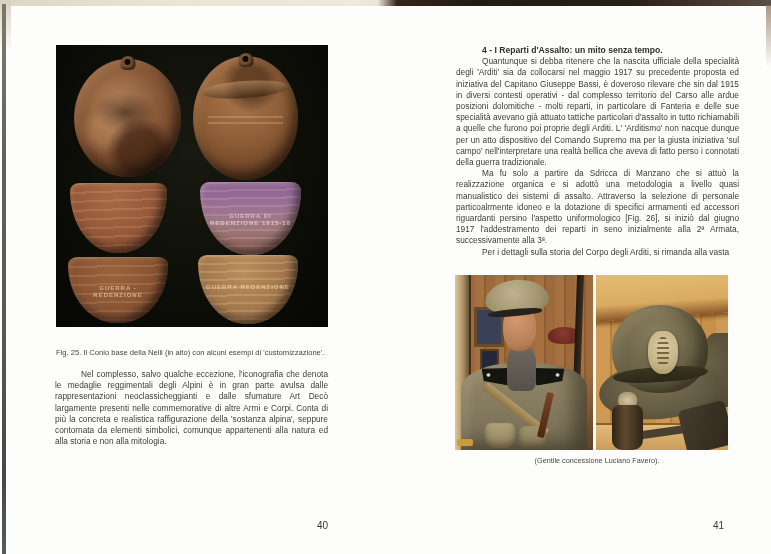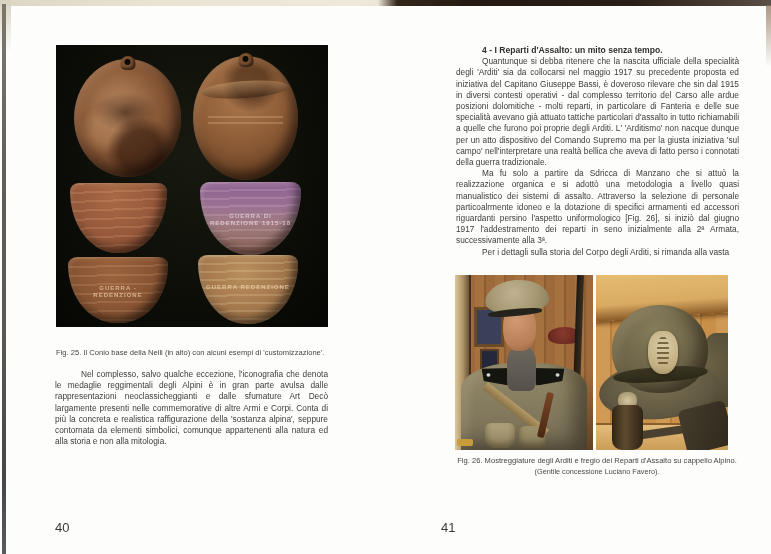--- a/index.html
+++ b/index.html
@@ -36,21 +36,21 @@
     color:#3c3c3c;
   }
   .body-text p{margin:0;text-indent:26px;}
   .left-col-text{position:absolute;left:55px;top:369px;width:273px;}
   .right-col{position:absolute;left:456px;top:45px;width:283px;}
   .heading{font-size:8.6px;font-weight:bold;margin:0 0 17px 0;color:#2f2f2f;text-align:left;text-indent:0;}
   .caption{font-size:7.6px;color:#454545;}
   .fig25-caption{position:absolute;left:56px;top:336px;width:290px;text-align:left;margin-top:12px;}
   .fig26-caption{position:absolute;left:452px;top:456px;width:290px;text-align:center;line-height:10.5px;}
   .fig26-caption .credit{font-size:7.3px;color:#4a4a4a;}
-  .pagenum{position:absolute;top:520px;font-size:13px;color:#3a3a3a;text-align:left;}
+  .pagenum{position:absolute;top:520px;font-size:10px;color:#3a3a3a;text-align:right;}
   .pagenum.p40{left:55px;width:273px;}
   .pagenum.p41{left:441px;width:283px;}
   
   #fig25{
     position:absolute;left:56px;top:45px;width:272px;height:282px;
     background:radial-gradient(ellipse at 50% 38%,#181a10 0%,#0c0d07 62%,#060704 100%);
     overflow:hidden;
   }
   .medal{position:absolute;border-radius:50%;}
   .loop{position:absolute;top:-3px;left:50%;transform:translateX(-50%);
@@ -258,17 +258,16 @@
   <div class="f26b-dome"></div>
   <div class="f26b-band"></div>
   <div class="f26b-badge"></div>
   <div class="f26b-strap"></div>
   <div class="f26b-grenade-top"></div>
   <div class="f26b-grenade"></div>
   <div class="f26b-belt"></div>
 </div>
 
 <div class="caption fig26-caption">
-  <div>Fig. 26. Mostreggiature degli Arditi e fregio dei Reparti d'Assalto su cappello Alpino.</div>
   <div class="credit">(Gentile concessione Luciano Favero).</div>
 </div>
 
 <div class="pagenum p41">41</div>
 
 </body></html>

